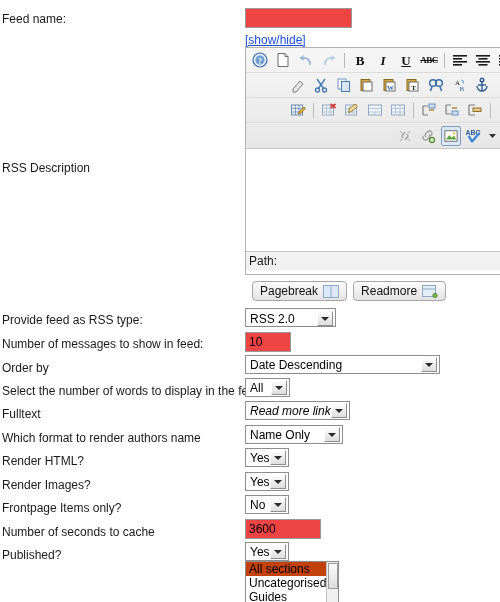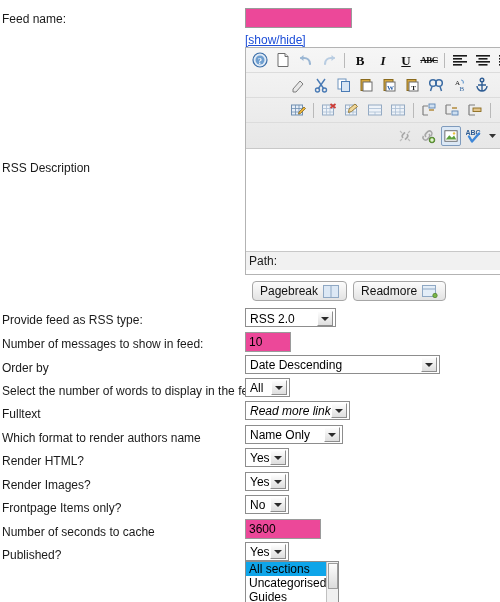--- a/index.html
+++ b/index.html
@@ -19,21 +19,21 @@
     font-size: 12px;
     color: #1a1a1a;
     white-space: nowrap;
     line-height: 14px;
   }
 
   
   .txt {
     position: absolute;
     border: 1px solid #9a9a9a;
-    background: #ec4899;
+    background: #ef4444;
     font-family: "Liberation Sans", sans-serif;
     font-size: 12px;
     color: #000;
     padding: 1px 3px;
     height: 20px;
     line-height: 16px;
     outline: none;
   }
 
   
@@ -165,21 +165,21 @@
   }
   #lb-items { flex: 1 1 auto; padding: 0; }
   .lbitem {
     font-size: 12px;
     line-height: 14px;
     padding-left: 3px;
     color: #000;
     white-space: nowrap;
     cursor: pointer;
   }
-  .lbitem.sel-item { background: #0ea5e9; }
+  .lbitem.sel-item { background: #c2410c; }
   #lb-scroll {
     flex: 0 0 13px;
     width: 13px;
     background: #f0f0f0;
     border-left: 1px solid #c0c0c0;
     position: relative;
   }
   #lb-thumb {
     position: absolute; left: 1px; right: 1px; top: 1px;
     height: 26px;

